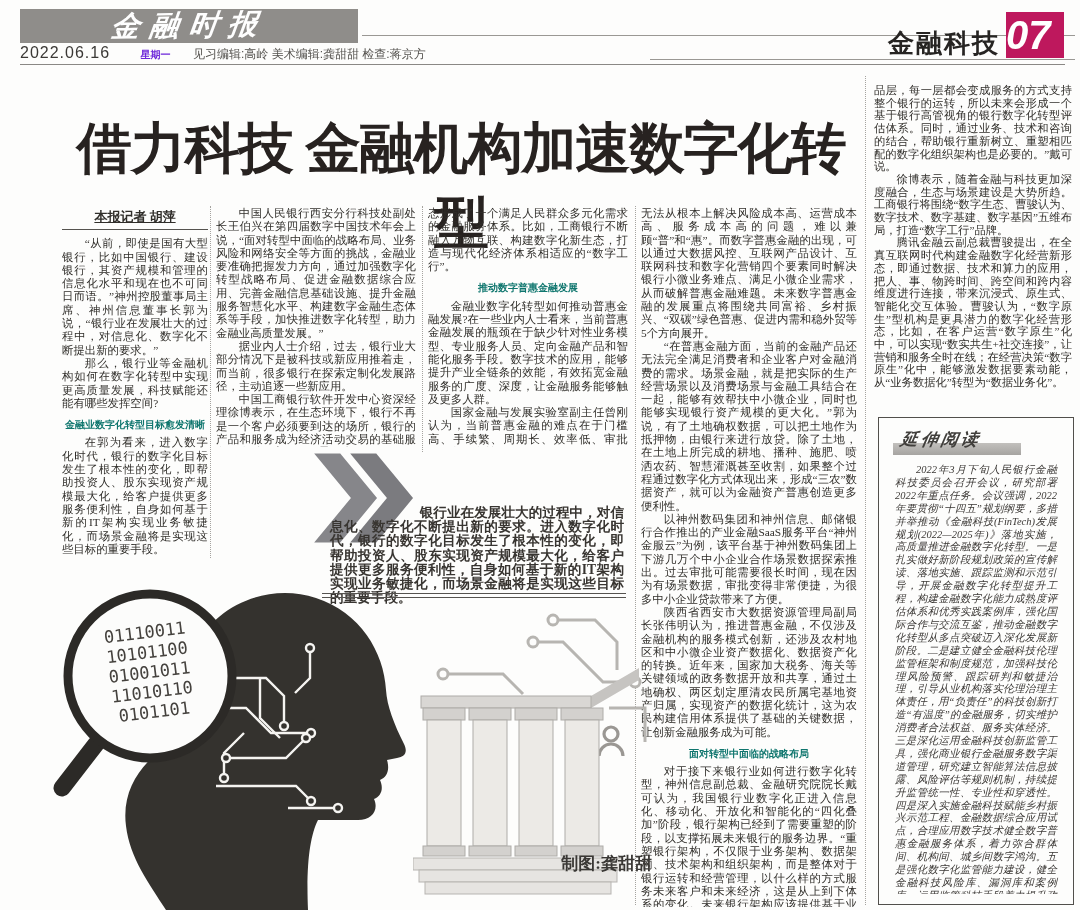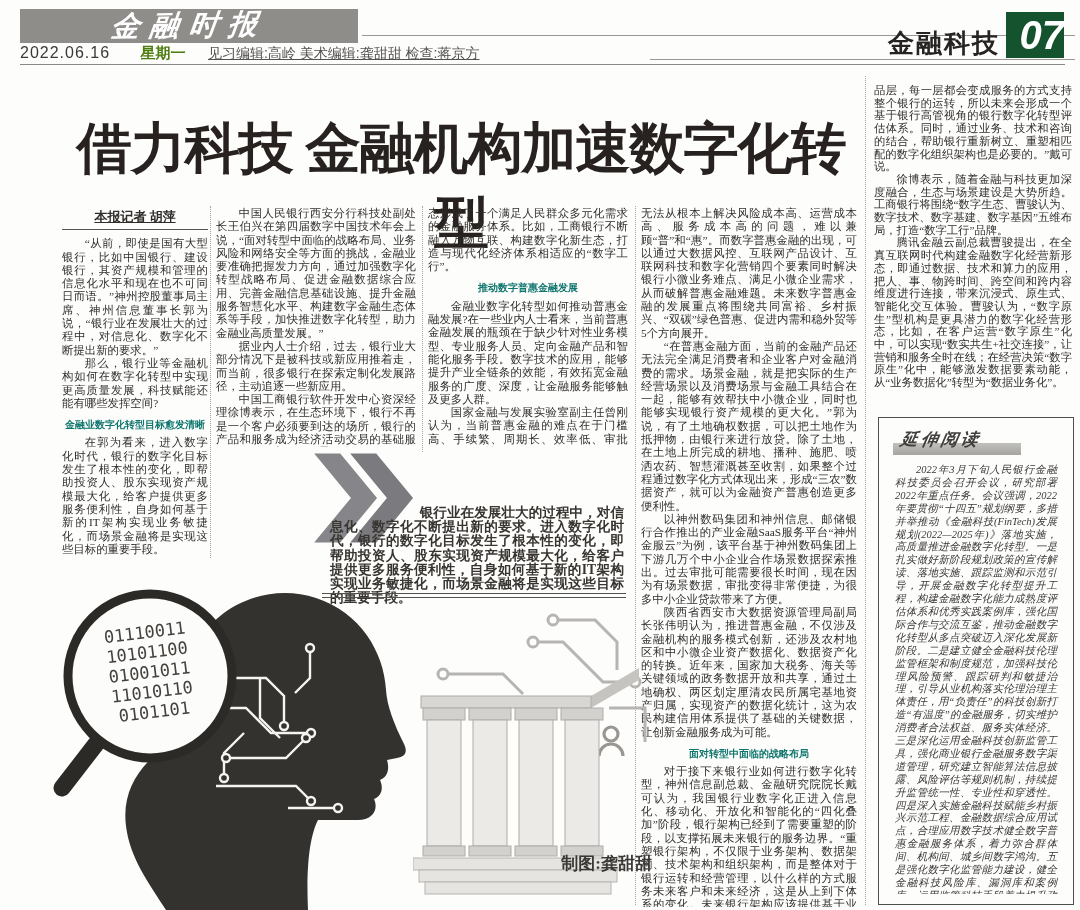--- a/index.html
+++ b/index.html
@@ -9,27 +9,27 @@
   
   .logo-block{left:20px;top:9px;width:338px;height:34px;background:#8f8d8a;color:#fefefe;
               display:flex;align-items:center;justify-content:center;}
   .logo-block span{font-style:italic;font-weight:bold;font-size:29px;letter-spacing:10px;
                    transform:skewX(-8deg) rotate(-1deg);font-family:"Liberation Serif",serif;}
   .rule-a{left:362px;top:35px;width:713px;border-top:1px solid #9a9894;height:0;}
   .rule-b{left:650px;top:59px;width:425px;border-top:1px solid #9a9894;height:0;}
   .rule-c{left:20px;top:64px;width:1045px;border-top:1px solid #8a8885;height:0;}
   .dateline{left:20px;top:44px;width:720px;height:18px;white-space:nowrap;font-family:"Liberation Sans",sans-serif;}
   .date-txt{font-size:16px;color:#3b3936;letter-spacing:1px;}
-  .weekday-txt{font-size:15px;font-weight:bold;color:#4d7c0f;margin-left:26px;}
-  .editors-txt{font-size:14px;color:#54524e;margin-left:18px;text-decoration:underline;}
+  .weekday-txt{font-size:10px;font-weight:bold;color:#6d28d9;margin-left:26px;}
+  .editors-txt{font-size:12px;color:#54524e;margin-left:18px;}
   .section-name{left:872px;top:26px;width:128px;text-align:right;font-size:26px;font-weight:bold;
                 color:#262422;font-family:"Liberation Sans",sans-serif;letter-spacing:2px;}
-  .pageno-block{left:1006px;top:12px;width:58px;height:46px;background:#14532d;color:#fff;
+  .pageno-block{left:1006px;top:12px;width:58px;height:46px;background:#be185d;color:#fff;
                 font-family:"Liberation Sans",sans-serif;font-weight:bold;font-style:italic;
-                font-size:40px;line-height:46px;text-align:right;}
+                font-size:40px;line-height:46px;text-align:left;}
   
   .headline{left:62px;top:112px;width:798px;text-align:center;font-size:55px;font-weight:bold;
             color:#272220;letter-spacing:-1px;}
   
   .col{position:absolute;top:207px;font-size:11.4px;line-height:13.3px;color:#302e2a;
        text-align:justify;overflow:hidden;}
   .col p{margin:0;text-indent:2em;}
   .col1{left:62px;width:146px;height:350px;}
   .col2{left:216px;width:200px;height:240px;}
   .col3{left:428px;width:200px;height:240px;}

